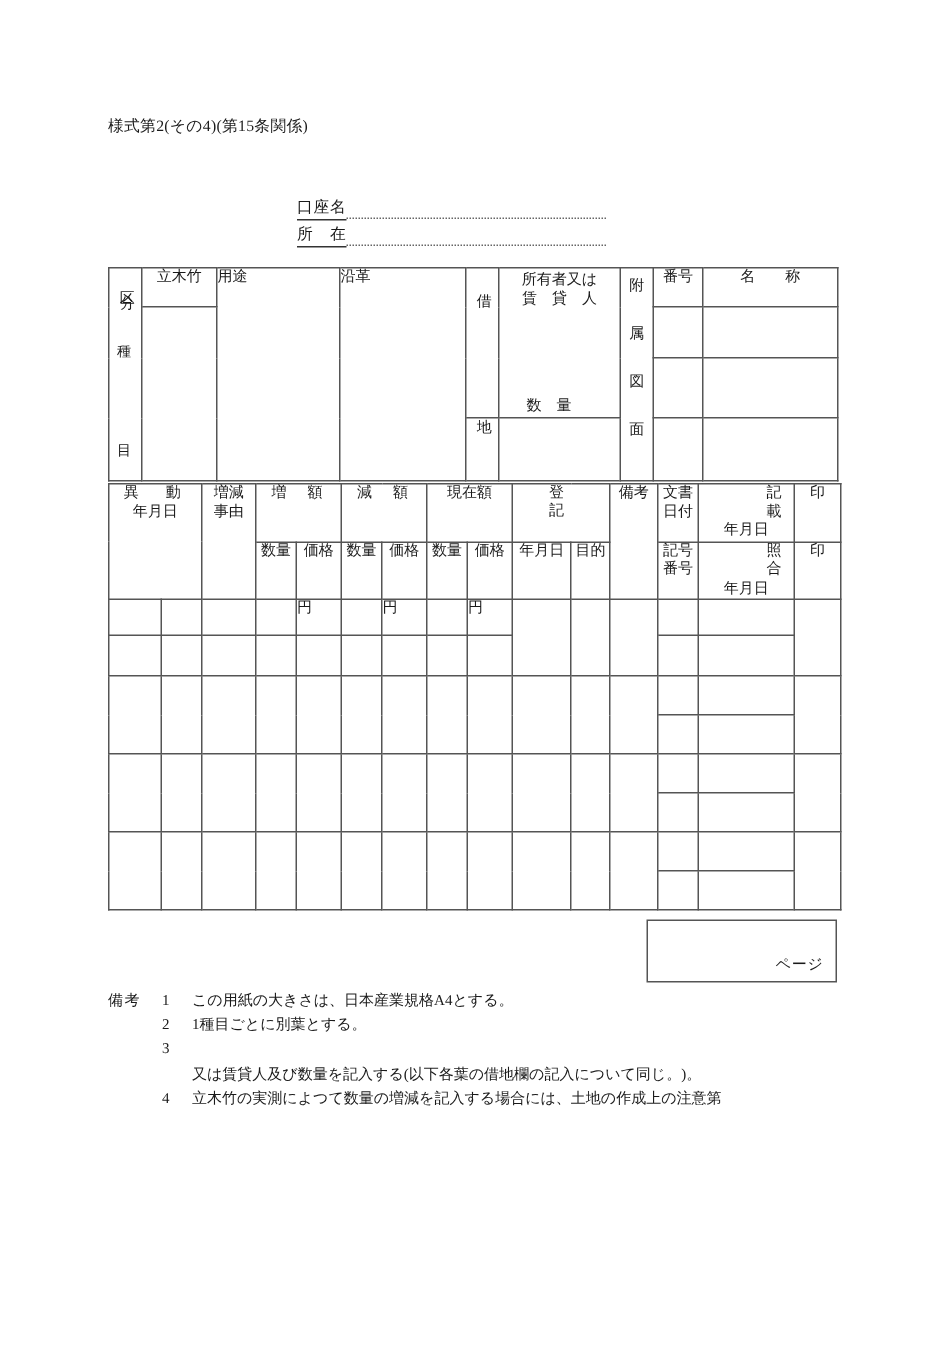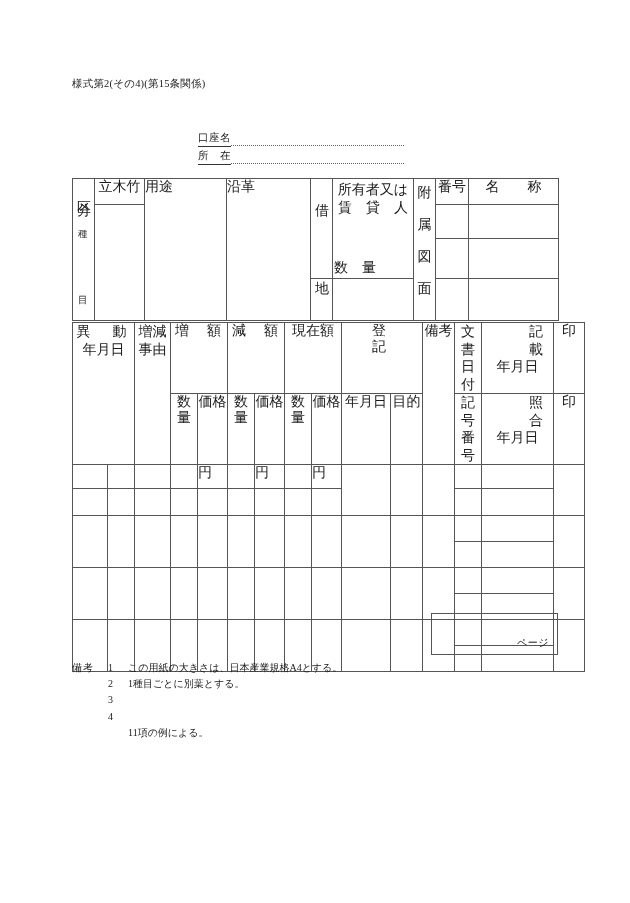--- a/index.html
+++ b/index.html
@@ -77,21 +77,21 @@
     left: 6px; top: 4px;
     font-size: 10.5px;
     letter-spacing: 0.5px;
   }
 
   
   .tbl {
     position: absolute;
     border-collapse: collapse;
     table-layout: fixed;
-    font-size: 14px;
+    font-size: 10px;
   }
   .tbl td {
     border: 1px solid #555;
     padding: 0;
     vertical-align: top;
     line-height: 1.15;
     position: relative;
   }
   .pad { padding: 2px 3px; }
   .ctr { text-align: center; }
@@ -223,21 +223,21 @@
         <td></td>
       </tr>
       <tr style="height:42px">
         <td class="ctr">
           <div style="position:relative;height:100%">
             <div style="position:absolute;left:0;right:0;bottom:3px;text-align:center"><span class="vert">地</span></div>
           </div>
         </td>
         <td class="pad">
           <div style="position:relative;height:100%">
-            <div style="position:absolute;left:1px;bottom:3px">数　量</div>
+            <div style="position:absolute;left:18px;bottom:3px">数　量</div>
           </div>
         </td>
         <td></td>
         <td></td>
       </tr>
 
     </tbody>
   </table>
 
   <div style="position:absolute;left:78px;top:228px;font-size:9.5px">種</div>
@@ -431,20 +431,21 @@
     </div>
     <div class="note-row">
       <div class="note-label"></div>
       <div class="note-num">2</div>
       <div class="note-body">1種目ごとに別葉とする。</div>
     </div>
     <div class="note-row">
       <div class="note-label"></div>
       <div class="note-num">3</div>
     </div>
+    <div class="note-cont">又は賃貸人及び数量を記入する(以下各葉の借地欄の記入について同じ。)。</div>
     <div class="note-row">
       <div class="note-label"></div>
       <div class="note-num">4</div>
+      <div class="note-body">立木竹の実測によつて数量の増減を記入する場合には、土地の作成上の注意第</div>
     </div>
-    <div class="note-cont">11項の例による。</div>
   </div>
 
 </div>
 
 </body></html>

